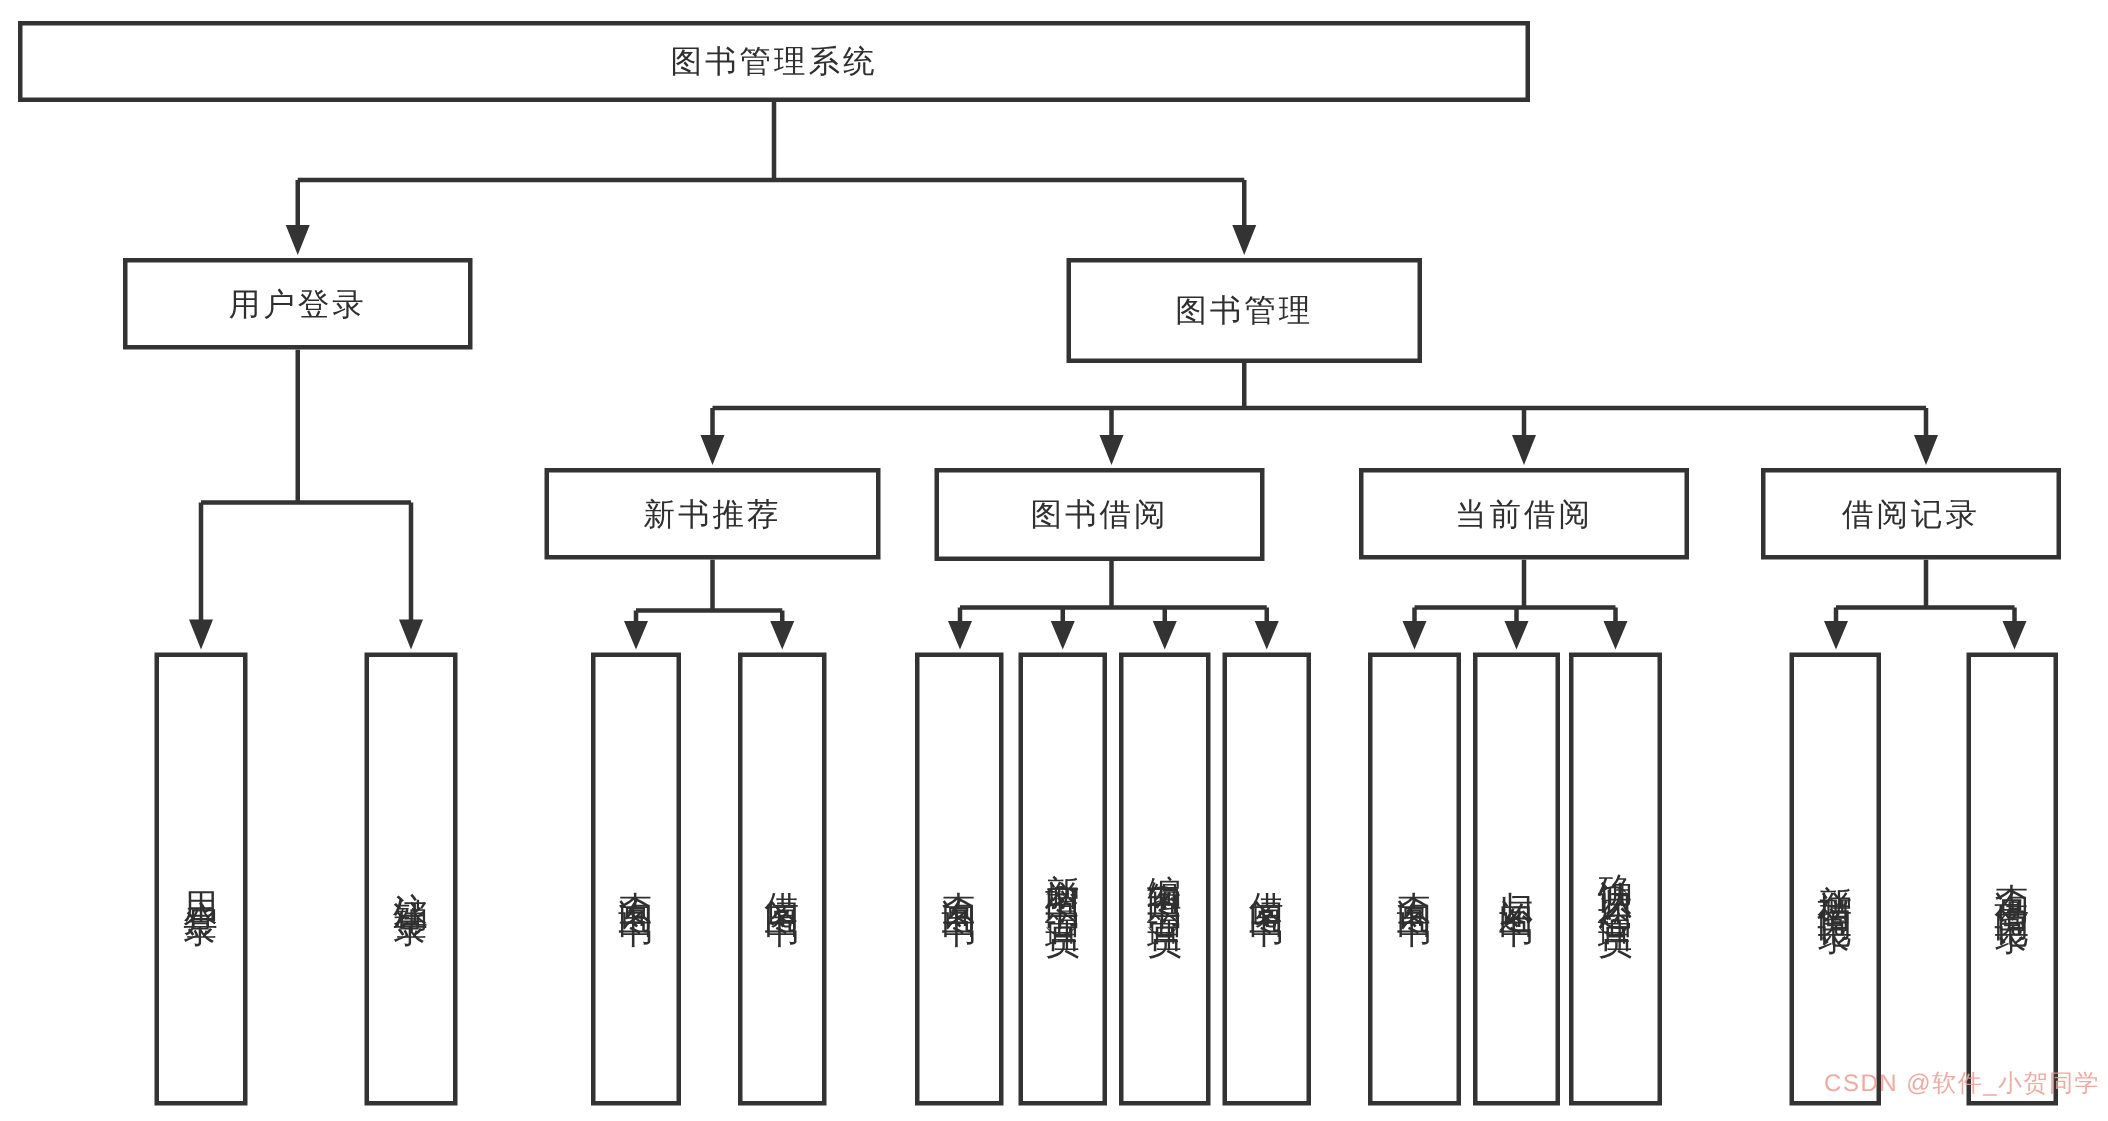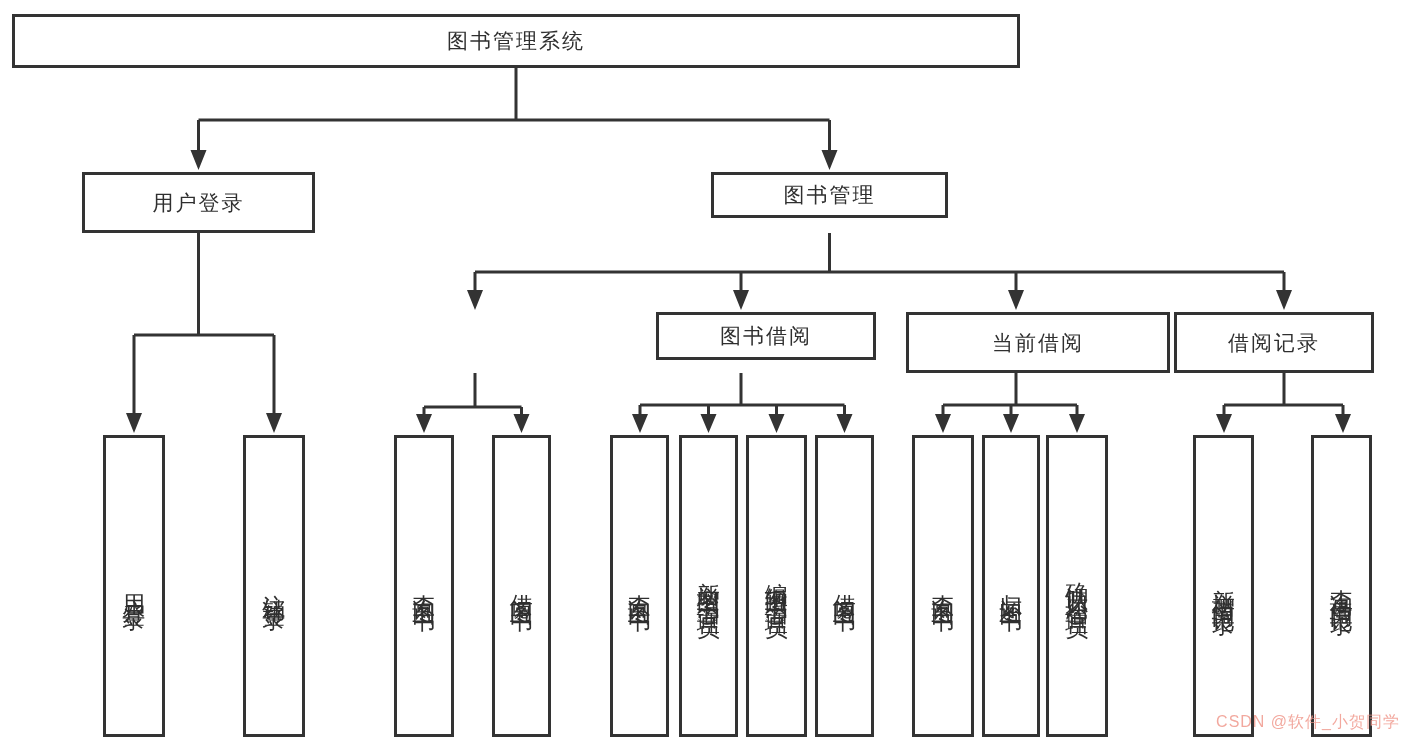--- a/index.html
+++ b/index.html
@@ -67,24 +67,25 @@
       M126 413h16L134 433z M266 413h16L274 433z
       M416 414h16L424 433z M513.5 414h16L521.5 433z
       M632 414h16L640 433z M700.5 414h16L708.5 433z M768.5 414h16L776.5 433z M836.5 414h16L844.5 433z
       M935 414h16L943 433z M1003 414h16L1011 433z M1069 414h16L1077 433z
       M1216 414h16L1224 433z M1335 414h16L1343 433z"></path>
   </svg>
 
   <div class="box root" style="left:12px;top:14px;width:1008px;height:54px">图书管理系统</div>
 
   <div class="box" style="left:82px;top:172px;width:233px;height:61px">用户登录</div>
-  <div class="box" style="left:711px;top:172px;width:237px;height:46px">图书管理</div>
+  <div class="box" style="left:711px;top:172px;width:237px;height:70px">图书管理</div>
 
-  <div class="box" style="left:656px;top:312px;width:220px;height:48px">图书借阅</div>
-  <div class="box" style="left:906px;top:312px;width:264px;height:61px">当前借阅</div>
+  <div class="box" style="left:363px;top:312px;width:224px;height:61px">新书推荐</div>
+  <div class="box" style="left:623px;top:312px;width:220px;height:62px">图书借阅</div>
+  <div class="box" style="left:906px;top:312px;width:220px;height:61px">当前借阅</div>
   <div class="box" style="left:1174px;top:312px;width:200px;height:61px">借阅记录</div>
 
   <div class="box leaf" style="left:103px;top:435px;width:62px;height:302px">
     <span class="vtext">用户登录</span>
   </div>
   <div class="box leaf" style="left:243px;top:435px;width:62px;height:302px">
     <span class="vtext">注销登录</span>
   </div>
 
   <div class="box leaf" style="left:394px;top:435px;width:60px;height:302px">

